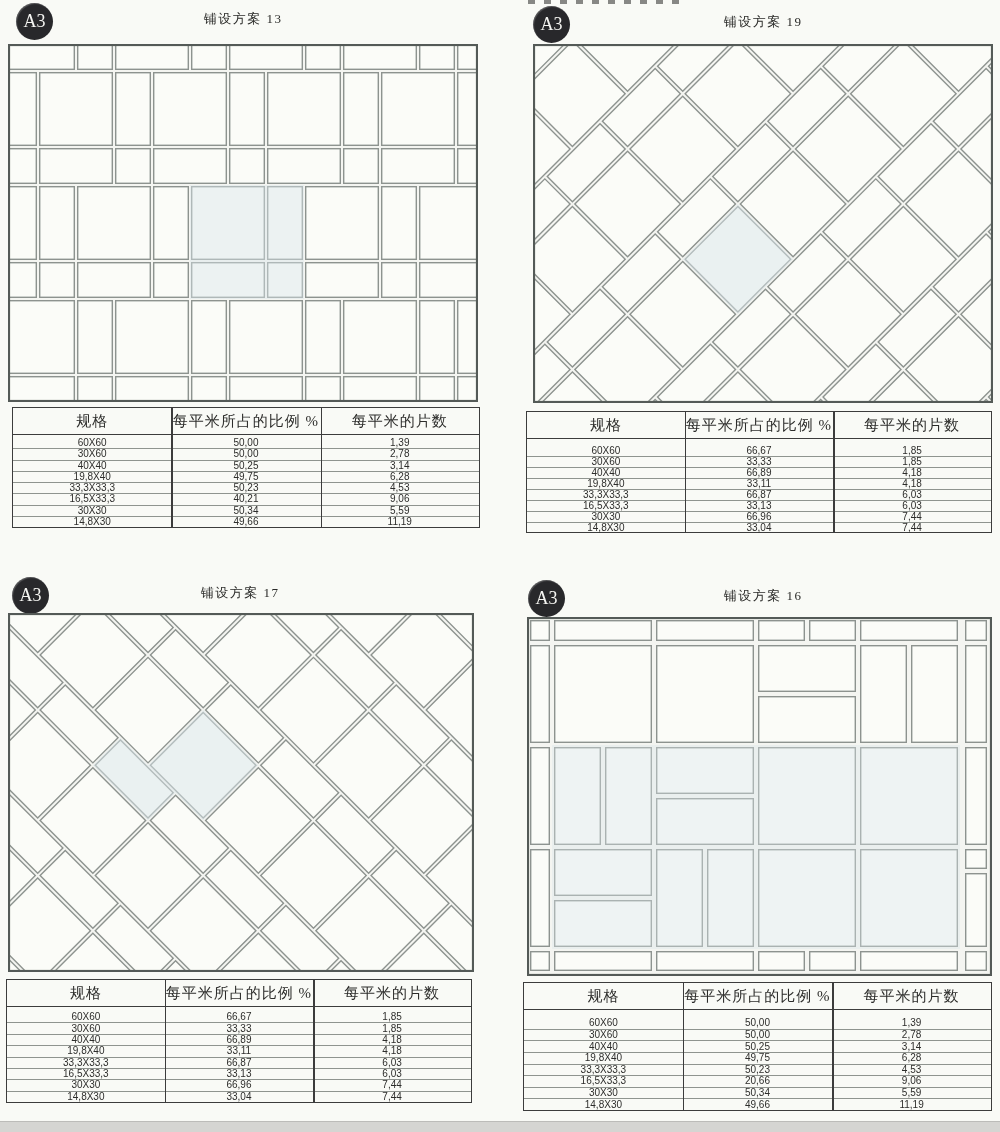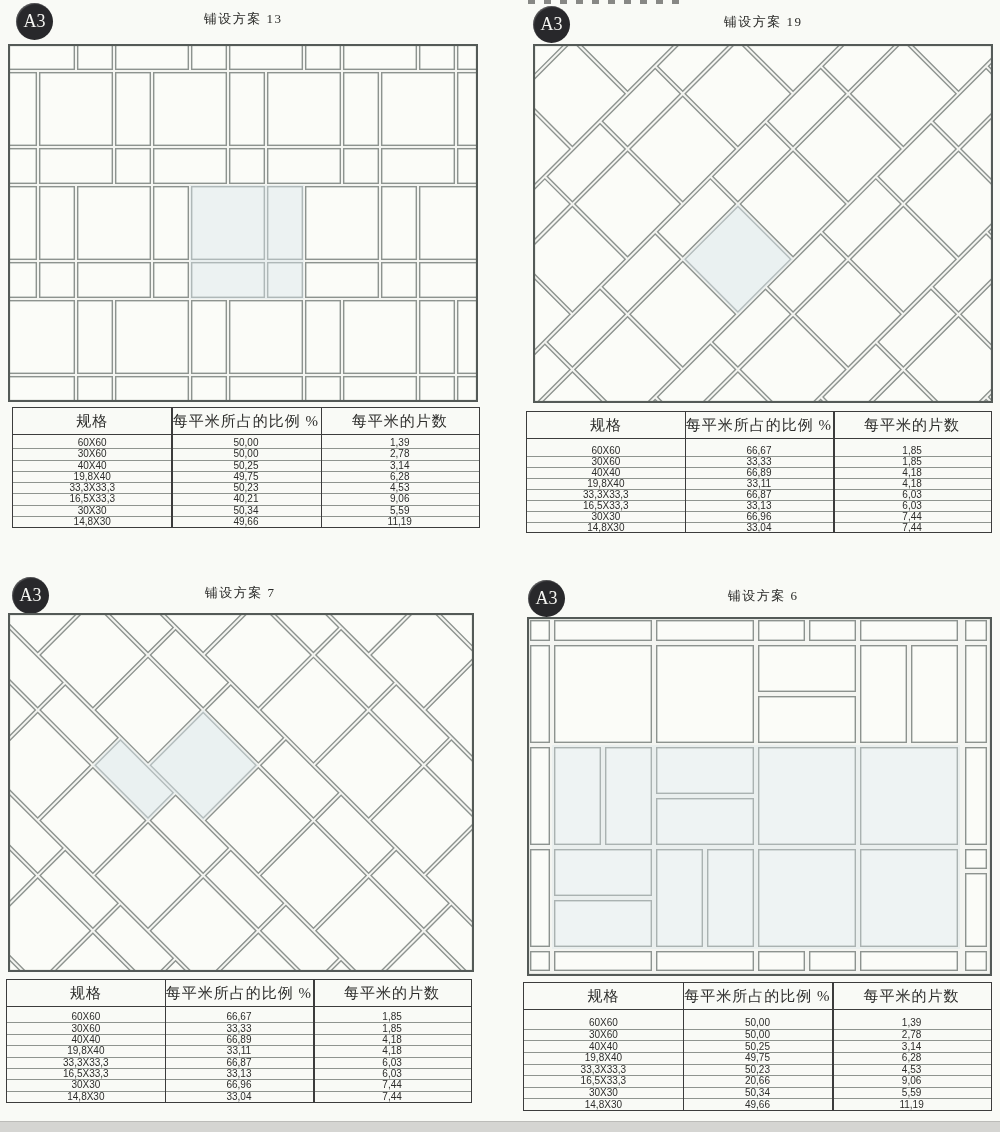--- a/index.html
+++ b/index.html
@@ -627,21 +627,21 @@
             <div class="td c2">7,44</div>
           </div>
         </div>
         <div class="vline" style="left: 34%;"></div>
         <div class="vline" style="left: 66%;"></div>
       </div>
   </div>
 
   <div>
     <div class="badge" style="left:12px;top:577px">A3</div>
-    <div class="ptitle" style="left:240px;top:584px">铺设方案 7</div>
+    <div class="ptitle" style="left:240px;top:584px">铺设方案 17</div>
     <svg class="pattern" style="left:8px;top:613px" width="466" height="359" viewBox="0 0 466 359">
         <rect x="0" y="0" width="466" height="359" fill="#f4f5f1"></rect>
         <g transform="rotate(45 233 179.5)">
           <rect x="-357.3" y="-435.3" width="74.6" height="74.6" fill="#fbfcf8" stroke="#8d938f" stroke-width="1.4"></rect>
           <rect x="-318.3" y="-357.3" width="74.6" height="35.6" fill="#fbfcf8" stroke="#8d938f" stroke-width="1.4"></rect>
           <rect x="-279.3" y="-435.3" width="74.6" height="74.6" fill="#fbfcf8" stroke="#8d938f" stroke-width="1.4"></rect>
           <rect x="-240.3" y="-357.3" width="74.6" height="35.6" fill="#fbfcf8" stroke="#8d938f" stroke-width="1.4"></rect>
           <rect x="-201.3" y="-435.3" width="74.6" height="74.6" fill="#fbfcf8" stroke="#8d938f" stroke-width="1.4"></rect>
           <rect x="-162.3" y="-357.3" width="74.6" height="35.6" fill="#fbfcf8" stroke="#8d938f" stroke-width="1.4"></rect>
           <rect x="-123.3" y="-435.3" width="74.6" height="74.6" fill="#fbfcf8" stroke="#8d938f" stroke-width="1.4"></rect>
@@ -944,21 +944,21 @@
             <div class="td c2">7,44</div>
           </div>
         </div>
         <div class="vline" style="left: 34%;"></div>
         <div class="vline" style="left: 66%;"></div>
       </div>
   </div>
 
   <div>
     <div class="badge" style="left:528px;top:580px">A3</div>
-    <div class="ptitle" style="left:763px;top:587px">铺设方案 6</div>
+    <div class="ptitle" style="left:763px;top:587px">铺设方案 16</div>
     <svg class="pattern" style="left:527px;top:617px" width="465" height="359" viewBox="0 0 465 359">
         <rect x="0" y="0" width="465" height="359" fill="#f4f5f1"></rect>
         <g>
           <rect x="27.7" y="28.7" width="96.6" height="96.6" fill="#fbfcf8" stroke="#8d938f" stroke-width="1.4"></rect>
           <rect x="129.7" y="28.7" width="96.6" height="96.6" fill="#fbfcf8" stroke="#8d938f" stroke-width="1.4"></rect>
           <rect x="231.7" y="28.7" width="96.6" height="45.6" fill="#fbfcf8" stroke="#8d938f" stroke-width="1.4"></rect>
           <rect x="231.7" y="79.7" width="96.6" height="45.6" fill="#fbfcf8" stroke="#8d938f" stroke-width="1.4"></rect>
           <rect x="333.7" y="28.7" width="45.6" height="96.6" fill="#fbfcf8" stroke="#8d938f" stroke-width="1.4"></rect>
           <rect x="384.7" y="28.7" width="45.6" height="96.6" fill="#fbfcf8" stroke="#8d938f" stroke-width="1.4"></rect>
           <rect x="27.7" y="130.7" width="45.6" height="96.6" fill="#fbfcf8" stroke="#8d938f" stroke-width="1.4"></rect>

